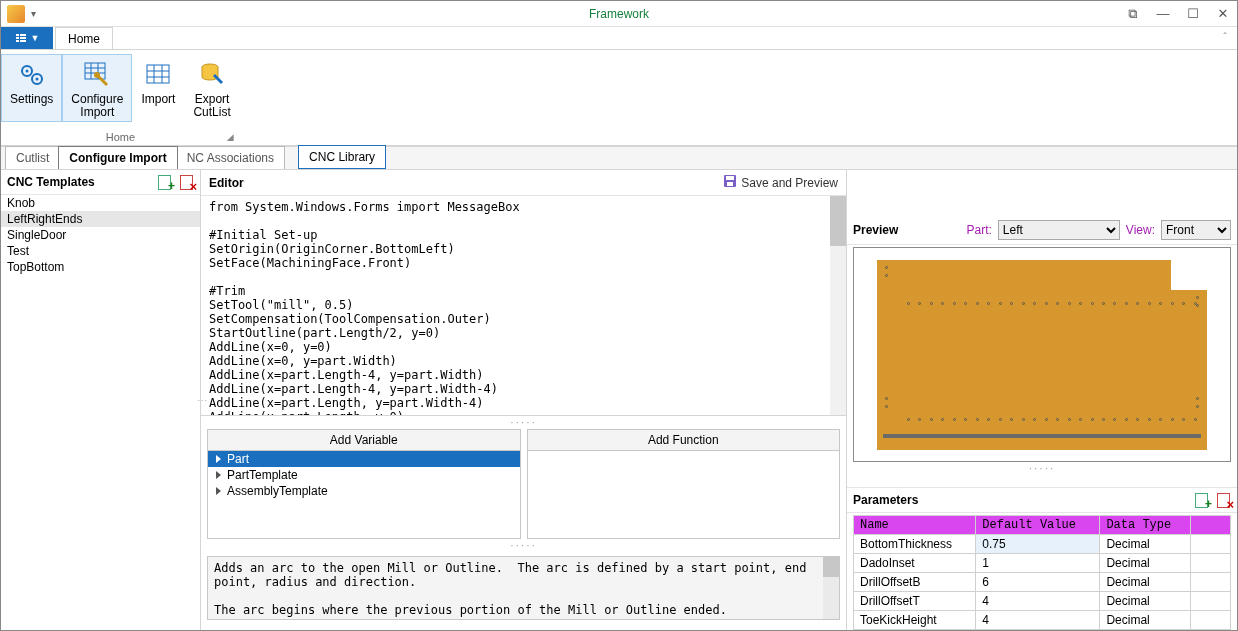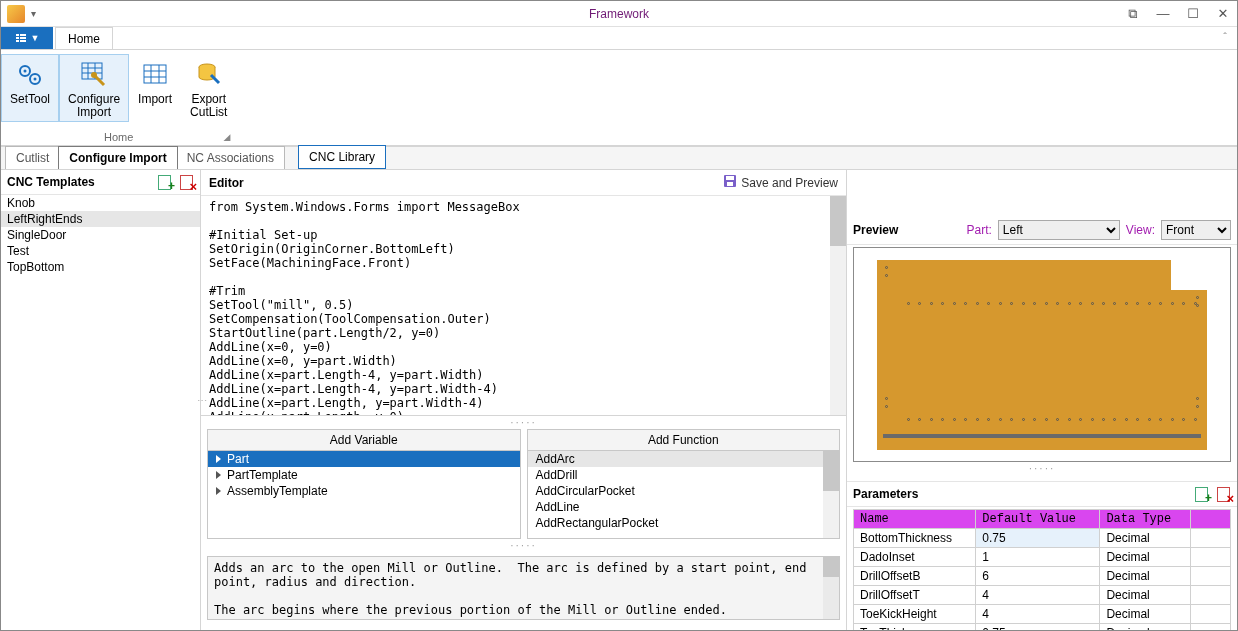--- a/index.html
+++ b/index.html
@@ -1,20 +1,20 @@
 <!DOCTYPE html>
 <html><head>
 <meta charset="utf-8">
 <style>
 * { box-sizing: border-box; margin: 0; padding: 0; }
 body { font-family: "Segoe UI", Tahoma, sans-serif; font-size: 12px; background: #fff; width: 1238px; height: 631px; position: relative; overflow: hidden; border: 1px solid #888; }
 .titlebar { height: 26px; background: #fff; display: flex; align-items: center; position: relative; border-bottom: 1px solid #e0e0e0; }
 .titlebar .appicon { width: 18px; height: 18px; margin-left: 6px; background: linear-gradient(135deg,#f7c948,#e6862b); border-radius: 2px; }
 .titlebar .qat { margin-left: 6px; color: #666; font-size: 10px; }
-.titlebar .title { position: absolute; left: 50%; transform: translateX(-50%); color: #701a75; }
+.titlebar .title { position: absolute; left: 50%; transform: translateX(-50%); color: #15803d; }
 .titlebar .winbtns { position: absolute; right: 6px; display: flex; gap: 14px; color: #555; font-size: 13px; align-items: center; }
 .titlebar .winbtns span { cursor: default; width: 16px; text-align: center; }
 .ribbon-tabs { height: 23px; display: flex; border-bottom: 1px solid #d5d5d5; background: #fff; }
 .filetab { background: #1a6fbf; color: #fff; width: 52px; display: flex; align-items: center; justify-content: center; gap: 4px; }
 .filetab svg { fill: #fff; }
 .rtab { padding: 4px 12px; border: 1px solid #d5d5d5; border-bottom: none; background: #fff; margin-left: 2px; display: flex; align-items: center; }
 .corner-arrow { position:absolute; right:10px; top:30px; color:#888; font-size:11px; }
 .ribbon-body { height: 96px; background: #fff; display: flex; border-bottom: 1px solid #d5d5d5; position:relative; }
 .rgroup { display: flex; flex-direction: column; padding: 4px 0 0 0; position:relative; }
 .rgroup .btns { display:flex; }
@@ -64,21 +64,21 @@
 .prevhdr label { color:#a21caf; }
 .prevhdr select { font-size:12px; border:1px solid #a9a9a9; height:20px;}
 .previewbox { flex:0 0 215px; border:1px solid #8b8b8b; margin:2px 6px 0; display:flex; align-items:center; justify-content:center; background:#fff; position:relative; }
 .board { width:330px; height:190px; background:#d6982e; position:relative; }
 .notch { position:absolute; right:0; top:0; width:36px; height:30px; background:#fff; }
 .line-b { position:absolute; left:6px; right:6px; bottom:12px; height:4px; background:#6a6a6a; }
 .dotsrow { position:absolute; left:30px; right:10px; height:4px; display:flex; justify-content:space-between; }
 .dotsrow span { width:3px; height:3px; border:1px solid #555; border-radius:50%; }
 .pair { position:absolute; display:flex; flex-direction:column; gap:5px; }
 .pair span { width:3px; height:3px; border:1px solid #555; border-radius:50%; }
-.paramhdr { display:flex; align-items:center; padding:4px 6px; border-bottom:1px solid #e5e5e5; border-top:1px solid #e5e5e5; margin-top:6px; }
+.paramhdr { display:flex; align-items:center; padding:4px 6px; border-bottom:1px solid #e5e5e5; border-top:1px solid #e5e5e5; margin-top:12px; }
 .paramhdr .title { font-weight:bold; flex:1; }
 table.params { width:calc(100% - 12px); margin:2px 6px; border-collapse:collapse; }
 table.params th, table.params td { border:1px solid #d0d0d0; padding:2px 6px; text-align:left; font-weight:normal; }
 table.params th { background:#d946ef;font-family:Liberation Mono, monospace; }
 table.params tr.sel td:nth-child(2){ background:#e6f1fb; }
 .ico { display:inline-flex; width:16px; height:16px; align-items:center; justify-content:center; }
 .add-icon { position:relative; }
 .add-icon::before { content:""; display:block; width:11px; height:13px; border:1px solid #4a7; background:#fff; }
 .add-icon::after { content:"+"; position:absolute; right:-3px; bottom:-3px; color:#1a7f1a; font-weight:bold; font-size:12px; }
 .del-icon { position:relative; }
@@ -123,21 +123,21 @@
     <div class="btns">
       <div class="rbtn active">
         <div class="icon">
             <svg width="28" height="28" viewBox="0 0 28 28">
               <circle cx="9" cy="10" r="5" fill="none" stroke="#1a6fbf" stroke-width="2"></circle>
               <circle cx="9" cy="10" r="1.5" fill="#1a6fbf"></circle>
               <circle cx="19" cy="18" r="5" fill="none" stroke="#1a6fbf" stroke-width="2"></circle>
               <circle cx="19" cy="18" r="1.5" fill="#1a6fbf"></circle>
             </svg>
           </div>
-        <div class="lbl">SetTool</div>
+        <div class="lbl">Settings</div>
       </div>
       <div class="rbtn active">
         <div class="icon">
             <svg width="28" height="28" viewBox="0 0 28 28">
               <rect x="2" y="2" width="20" height="16" fill="none" stroke="#1a6fbf" stroke-width="1"></rect>
               <line x1="2" y1="7" x2="22" y2="7" stroke="#1a6fbf"></line>
               <line x1="2" y1="12" x2="22" y2="12" stroke="#1a6fbf"></line>
               <line x1="8" y1="2" x2="8" y2="18" stroke="#1a6fbf"></line>
               <line x1="15" y1="2" x2="15" y2="18" stroke="#1a6fbf"></line>
               <path d="M14 14 L24 24" stroke="#c8941a" stroke-width="3"></path>
@@ -246,30 +246,20 @@
               <span>PartTemplate</span>
             </div>
             <div class="row">
               <span class="tri"></span>
               <span>AssemblyTemplate</span>
             </div>
           </div>
       </div>
       <div class="col">
         <div class="colhdr">Add Function</div>
-        <div class="collist" id="fn-list">
-          <div class="row hilite">AddArc</div>
-            <div class="row">AddDrill</div>
-            <div class="row">AddCircularPocket</div>
-            <div class="row">AddLine</div>
-            <div class="row">AddRectangularPocket</div>
-            <div class="col-scroll">
-              <div class="thumb"></div>
-            </div>
-        </div>
       </div>
     </div>
     <div class="hdots">·····</div>
     <div class="desc"><span>Adds an arc to the open Mill or Outline.  The arc is defined by a start point, end point, radius and direction.
 
 The arc begins where the previous portion of the Mill or Outline ended.</span><div class="desc-scroll"><div class="thumb"></div></div></div>
   </div>
 
   <div class="rightpanel">
     <div class="prevhdr">

